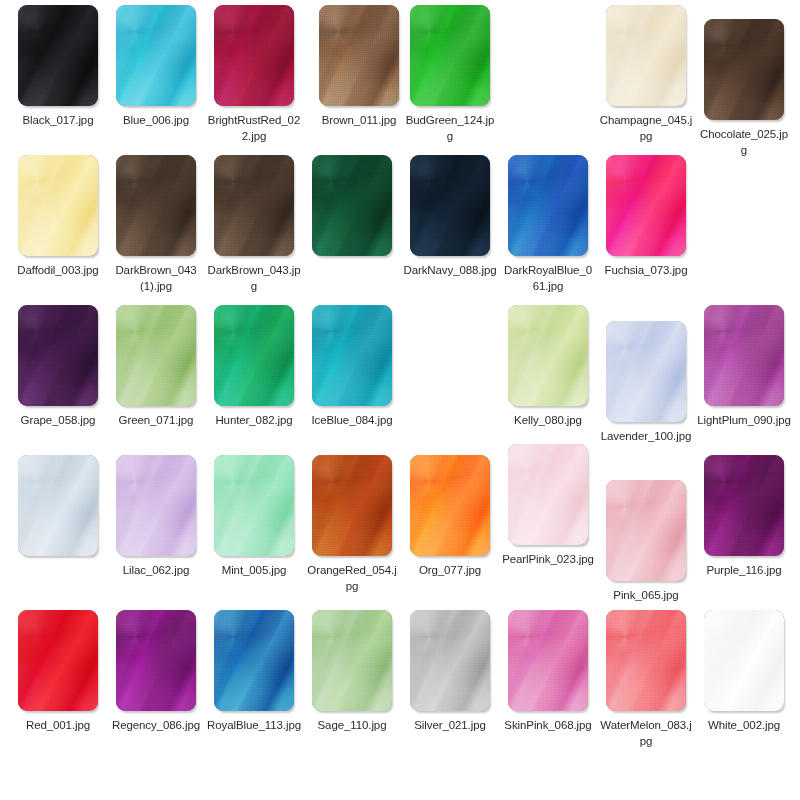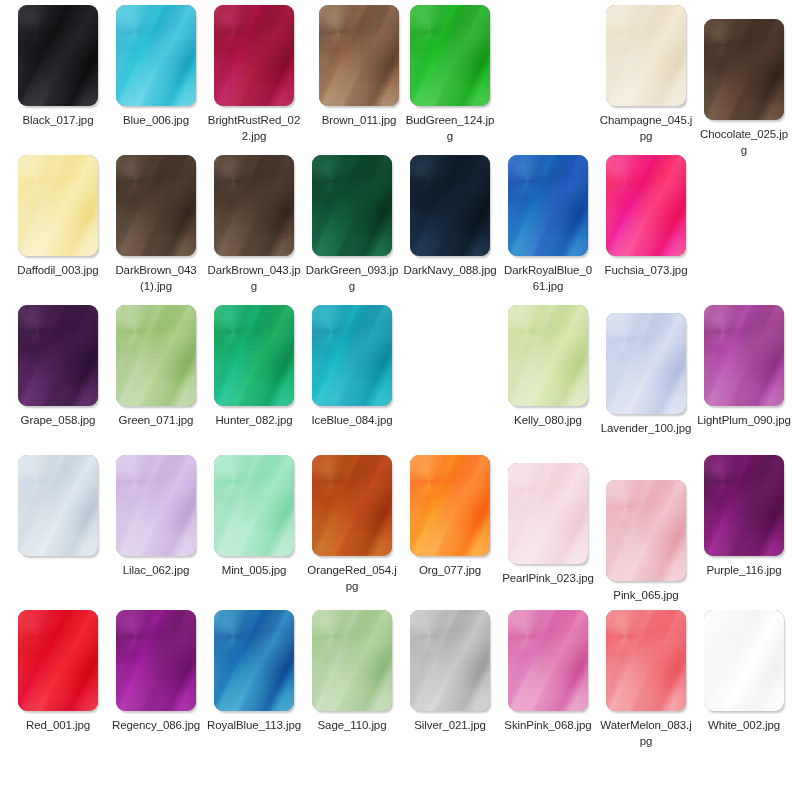--- a/index.html
+++ b/index.html
@@ -222,21 +222,20 @@
     <div class="cell" style="left: 303px; top: 150px;">
       <div class="thumb-wrap">
         <div class="thumb">
           <div class="base" style="background: linear-gradient(118deg, rgb(20, 92, 57) 0%, rgb(11, 59, 37) 38%, rgb(20, 92, 57) 56%, rgb(11, 59, 37) 78%, rgb(20, 92, 57) 100%);"></div>
           <div class="fold"></div>
           <div class="swirl"></div>
           <div class="sheen"></div>
           <div class="grain"></div>
         </div>
       </div>
-      <div class="label">DarkGreen_093.jpg</div>
     </div>
     <div class="cell" style="left: 401px; top: 150px;">
       <div class="thumb-wrap">
         <div class="thumb">
           <div class="base" style="background: linear-gradient(118deg, rgb(23, 40, 60) 0%, rgb(10, 22, 34) 38%, rgb(23, 40, 60) 56%, rgb(10, 22, 34) 78%, rgb(23, 40, 60) 100%);"></div>
           <div class="fold"></div>
           <div class="swirl"></div>
           <div class="sheen"></div>
           <div class="grain"></div>
         </div>
@@ -320,21 +319,21 @@
         <div class="thumb">
           <div class="base" style="background: linear-gradient(118deg, rgb(225, 237, 191) 0%, rgb(194, 216, 142) 38%, rgb(225, 237, 191) 56%, rgb(194, 216, 142) 78%, rgb(225, 237, 191) 100%);"></div>
           <div class="fold"></div>
           <div class="swirl"></div>
           <div class="sheen"></div>
           <div class="grain"></div>
         </div>
       </div>
       <div class="label">Kelly_080.jpg</div>
     </div>
-    <div class="cell" style="left: 597px; top: 308px;">
+    <div class="cell" style="left: 597px; top: 316px;">
       <div class="thumb-wrap">
         <div class="thumb">
           <div class="base" style="background: linear-gradient(118deg, rgb(223, 228, 245) 0%, rgb(185, 198, 228) 38%, rgb(223, 228, 245) 56%, rgb(185, 198, 228) 78%, rgb(223, 228, 245) 100%);"></div>
           <div class="fold"></div>
           <div class="swirl"></div>
           <div class="sheen"></div>
           <div class="grain"></div>
         </div>
       </div>
       <div class="label">Lavender_100.jpg</div>
@@ -403,21 +402,21 @@
         <div class="thumb">
           <div class="base" style="background: linear-gradient(118deg, rgb(255, 159, 70) 0%, rgb(252, 106, 22) 38%, rgb(255, 159, 70) 56%, rgb(252, 106, 22) 78%, rgb(255, 159, 70) 100%);"></div>
           <div class="fold"></div>
           <div class="swirl"></div>
           <div class="sheen"></div>
           <div class="grain"></div>
         </div>
       </div>
       <div class="label">Org_077.jpg</div>
     </div>
-    <div class="cell" style="left: 499px; top: 458px;">
+    <div class="cell" style="left: 499px; top: 439px;">
       <div class="thumb-wrap">
         <div class="thumb">
           <div class="base" style="background: linear-gradient(118deg, rgb(251, 230, 236) 0%, rgb(242, 207, 216) 38%, rgb(251, 230, 236) 56%, rgb(242, 207, 216) 78%, rgb(251, 230, 236) 100%);"></div>
           <div class="fold"></div>
           <div class="swirl"></div>
           <div class="sheen"></div>
           <div class="grain"></div>
         </div>
       </div>
       <div class="label">PearlPink_023.jpg</div>

